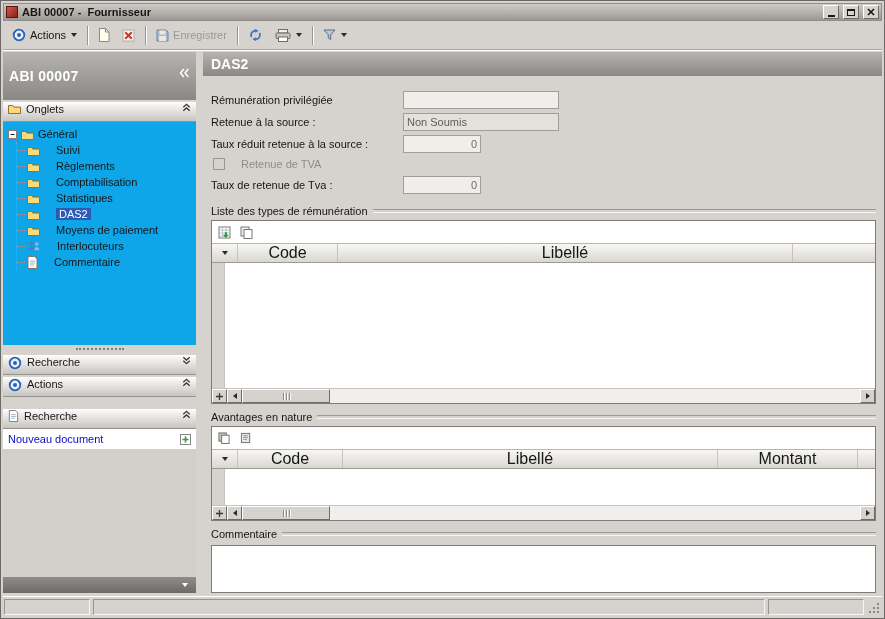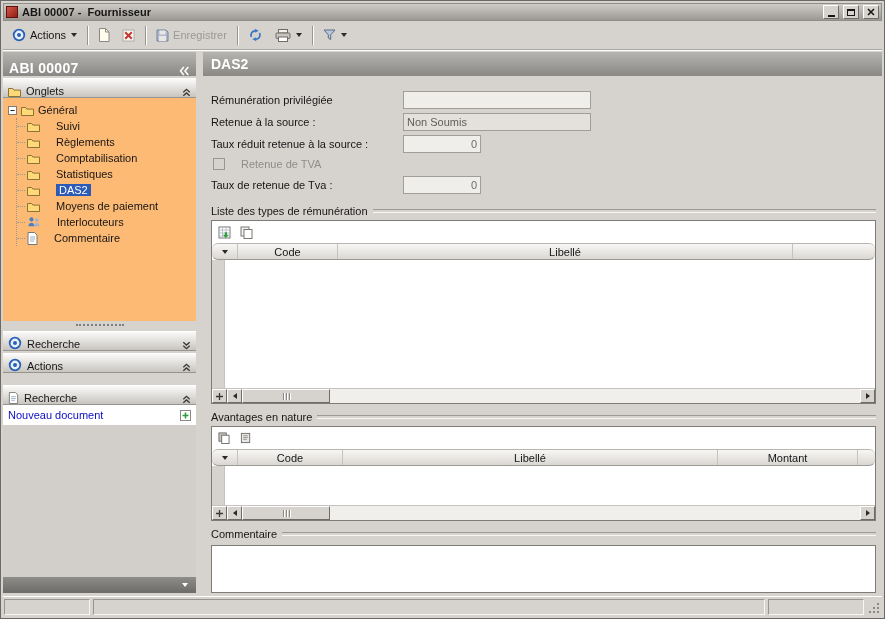--- a/index.html
+++ b/index.html
@@ -35,28 +35,28 @@
                 border-right:4px solid #2b2a28; }
   .caret-right { width:0; height:0; border-top:3px solid transparent; border-bottom:3px solid transparent;
                  border-left:4px solid #2b2a28; }
 
   
   .content { flex:1; display:flex; margin-top:2px; min-height:0; }
 
   
   .sidebar { flex:0 0 193px; width:193px; display:flex; flex-direction:column; min-height:0; }
   .side-header { flex:0 0 24px; background:linear-gradient(to bottom,#b6b4b0,#8a8884);
-                 display:flex; align-items:flex-end; padding:0 6px; }
+                 display:flex; align-items:flex-start; padding:16px 6px; }
   .side-header .rec { flex:1; color:#ffffff; font-size:14px; font-weight:bold; letter-spacing:.3px; }
   .section-bar { flex:0 0 20px; background:linear-gradient(to bottom,#fbfaf9,#c8c5c0);
                  border-top:1px solid #ffffff; border-bottom:1px solid #96948f;
-                 display:flex; align-items:flex-end; gap:5px; padding:0 5px; font-size:11px; color:#161616;
+                 display:flex; align-items:flex-start; gap:5px; padding:0 5px; font-size:11px; color:#161616;
                  margin-top:2px; }
   .section-bar .lbl { flex:1; }
-  .tree { flex:0 0 223px; background:#fdba74; padding:4px 4px 2px 5px; font-size:11px; overflow:hidden; }
+  .tree { flex:0 0 223px; background:#0ea5e9; padding:4px 4px 2px 5px; font-size:11px; overflow:hidden; }
   .tree-root { display:flex; align-items:center; gap:4px; height:16px; }
   .tree-children { margin-left:8px; border-left:1px dotted #9a9894; }
   .tree-item { display:flex; align-items:center; gap:16px; height:16px; position:relative; padding-left:10px; }
   .tree-item::before { content:""; position:absolute; left:0; top:8px; width:8px; border-top:1px dotted #9a9894; }
   .tree-item .label, .tree-root .label { white-space:nowrap; color:#161616; }
   .tree-item.selected .label { background:#2b5bb7; color:#ffffff; padding:0 3px; }
   .splitter { flex:0 0 8px; display:flex; align-items:center; justify-content:center; }
   .splitter .dots { width:48px; border-top:2px dotted #807e7a; }
   .newdoc-row { flex:0 0 20px; background:#ffffff; display:flex; align-items:center;
                 justify-content:space-between; padding:0 5px; margin-top:0; }
@@ -68,39 +68,39 @@
   
   .main { flex:1; margin-left:7px; display:flex; flex-direction:column; min-width:0; }
   .main-header { flex:0 0 24px; background:linear-gradient(to bottom,#b6b4b0,#8a8884);
                  color:#ffffff; font-size:14px; font-weight:bold; display:flex; align-items:center;
                  padding:0 8px; }
   .form { padding:13px 6px 2px 8px; }
   .frow { display:flex; align-items:center; height:21px; margin-bottom:1px;gap:32px; }
   .flabel { flex:0 0 160px; width:160px; font-size:11px; color:#161616; }
   .finput { height:18px; border:1px solid #a19e99; background:#efeeea; font-size:11px;
             color:#6e6c68; padding:0 3px; }
-  .w180 { width:188px; } .w78 { width:78px; text-align:right; }
+  .w180 { width:156px; } .w78 { width:78px; text-align:right; }
   .input-gray { background:#e4e1dd; color:#5f5d59; }
   .checkbox-row { padding-left:2px; gap:16px; height:18px; }
   .checkbox { width:12px; height:12px; background:#d6d3ce; border:1px solid #9a9792; flex:0 0 12px; }
   .dimlabel { color:#8f8d89; font-size:11px; }
 
   .group-title { display:flex; align-items:center; gap:5px; margin:7px 6px 3px 8px;
                  font-size:11px; color:#161616; }
   .group-title::after { content:""; flex:1; height:2px; border-top:1px solid #9c9a95;
                         border-bottom:1px solid #f7f6f4; }
 
   .table-box { margin:0 6px 0 8px; background:#ffffff; border:1px solid #7e7c78;
                display:flex; flex-direction:column; }
   .table-box.h1 { height:185px; } .table-box.h2 { height:95px; }
   .grid-toolbar { flex:0 0 22px; display:flex; align-items:center; gap:4px; padding:2px 2px 2px 3px; }
   .gbtn { width:18px; height:18px; display:flex; align-items:center; justify-content:center;
           background:transparent; border:none; padding:0; }
   .grid-header { flex:0 0 17px; display:flex; background:linear-gradient(to bottom,#f8f7f5,#dad7d3);
-                 border-top:1px solid #b8b5b0; border-bottom:1px solid #9c9a95; font-size:11px; color:#161616;border-radius:6px; }
+                 border-top:1px solid #b8b5b0; border-bottom:1px solid #9c9a95; font-size:16px; color:#161616; }
   .gh-cell { display:flex; align-items:center; justify-content:center; border-right:1px solid #c6c3be; }
   .gh-sel  { flex:0 0 26px; }
   .gh-code { flex:0 0 100px; } .gh-lib { flex:0 0 455px; }
   .gh-code2 { flex:0 0 105px; } .gh-lib2 { flex:0 0 375px; } .gh-mont { flex:0 0 140px; }
   .gh-rest { flex:1; border-right:none; }
   .grid-body { flex:1; display:flex; background:#ffffff; min-height:0; }
   .row-strip { width:13px; background:#d6d3ce; border-right:1px solid #c6c3be; }
   .grid-scroll { flex:0 0 15px; display:flex; border-top:1px solid #c6c3be; background:#d6d3ce; }
   .sbtn { flex:0 0 15px; width:15px; background:#d6d3ce; border:1px solid;
           border-color:#ffffff #6e6c68 #6e6c68 #ffffff; display:flex; align-items:center;

